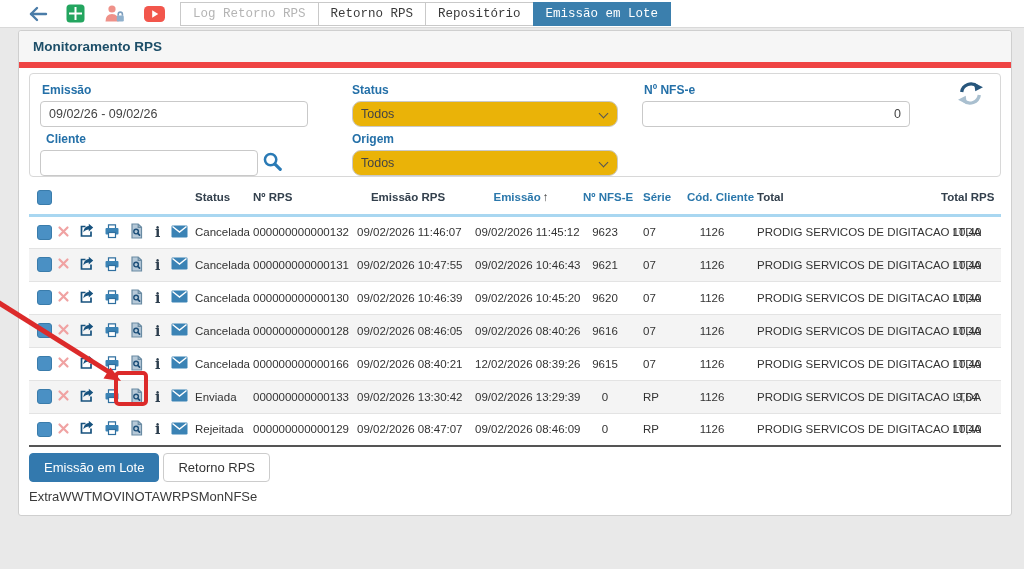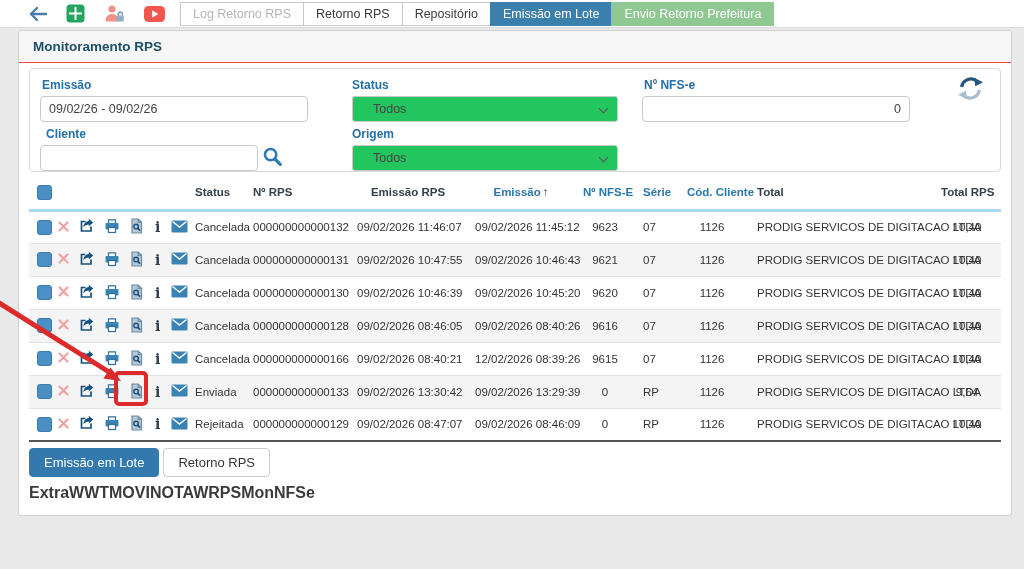--- a/index.html
+++ b/index.html
@@ -6,42 +6,42 @@
   html,body { width:1024px; height:569px; }
   body {
     font-family:"Liberation Sans","DejaVu Sans",sans-serif;
     background:#e9e9e9; position:relative; overflow:hidden; color:#333;
   }
   
   .topbar { height:28px; background:#fff; border-bottom:1px solid #d9d9d9;
     display:flex; align-items:center; padding-left:26px; }
   .tb-icons { display:flex; align-items:center; gap:18px; }
   .tb-icon { display:inline-flex; align-items:center; cursor:pointer; }
-  .tabs { display:flex; margin-left:16px; height:24px; }
+  .tabs { display:flex; margin-left:16px; height:24px;font-family:Liberation Mono, monospace; }
   .tab { font-size:12.5px; padding:0 12px; display:flex; align-items:center;
     background:#fff; border:1px solid #c9c9c9; margin-left:-1px; color:#3a3a3a;
     white-space:nowrap; cursor:pointer; }
   .tab.disabled { color:#b4b4b4; }
   .tab.active-blue { background:#3b7fad; border-color:#3b7fad; color:#fff; }
   .tab.active-green { background:#90c893; border-color:#90c893; color:#fff; }
   
   .panel { margin:2px 12px 0 18px; height:486px; background:#fff;
     border:1px solid #cfcfcf; border-radius:3px; }
-  .panel-header { background:#f6f6f6; border-bottom:1px solid #ef4444;
+  .panel-header { background:#f6f6f6; border-bottom:6px solid #ef4444;
     padding:8px 14px; font-size:13.5px; font-weight:bold; color:#1d4e68;
     border-radius:3px 3px 0 0; }
   
   .filterbox { margin:5px 10px 0 10px; height:104px; border:1px solid #d8d8d8;
     border-radius:4px; position:relative; background:#fff; }
   .flabel { position:absolute; font-size:12px; font-weight:bold; color:#2470a8; }
   .finput { position:absolute; height:26px; border:1px solid #c9c9c9; border-radius:4px;
     font-size:12.5px; color:#444; padding:0 8px; background:#fff; outline:none;
     font-family:inherit; }
-  .fselect { position:absolute; height:26px; border:1px solid #c9c9c9; border-radius:3px;
-    font-size:12.5px; color:#444; padding:0 20px; background:#22c55e;
+  .fselect { position:absolute; height:26px; border:1px solid #c9c9c9; border-radius:9px;
+    font-size:12.5px; color:#444; padding:0 8px; background:#eab308;
     display:flex; align-items:center; cursor:pointer; }
   .chev { position:absolute; right:10px; top:8px; width:7px; height:7px;
     border-right:1.6px solid #555; border-bottom:1.6px solid #555;
     transform:rotate(45deg); }
   .num { text-align:right; }
   .search-btn { position:absolute; left:232px; top:56px; cursor:pointer; }
   .refresh-btn { position:absolute; right:16px; top:6px; cursor:pointer; }
   
   table.grid { width:calc(100% - 20px); margin:4px 10px 0 10px; border-collapse:collapse;
     table-layout:fixed; }
@@ -71,21 +71,21 @@
   .pager { display:flex; gap:4px; }
   .pg-btn { min-width:30px; height:25px; background:#f7f7f7; border:1px solid #dcdcdc;
     border-radius:3px; color:#3a84b8; font-size:11px; font-weight:bold;
     display:flex; align-items:center; justify-content:center; cursor:pointer; }
   .pg-btn.active { background:#68a5ca; border-color:#68a5ca; color:#fff; }
   .actions { display:flex; gap:4px; margin:6px 10px 0 10px; }
   .btn { font-size:13px; padding:6px 14px; border-radius:4px; cursor:pointer;
     border:1px solid transparent; }
   .btn.primary { background:#3379ae; color:#fff; border-color:#3379ae; }
   .btn.secondary { background:#fff; color:#333; border-color:#ccc; }
-  .footer-note { margin:7px 10px 0 10px; font-size:16px; font-weight:bold; color:#3a3a3a; }
+  .footer-note { margin:7px 10px 0 10px; font-size:13px; font-weight:normal; color:#3a3a3a; }
   
   .ann-overlay { position:absolute; left:0; top:0; width:1024px; height:569px;
     pointer-events:none; z-index:90; }
   .ann-box { position:absolute; left:114px; top:371px; width:34px; height:35px;
     border:4px solid #dc2a2a; border-radius:5px; pointer-events:none; z-index:91; }
 </style>
 </head>
 <body>
 
 <div class="topbar">
@@ -118,21 +118,20 @@
           <rect x="0" y="0" width="21" height="16" rx="4.5" fill="#f2564c"></rect>
           <polygon points="8.2,4.3 14.2,8 8.2,11.7" fill="#fff"></polygon>
         </svg>
     </span>
   </div>
   <div class="tabs">
     <div class="tab disabled">Log Retorno RPS</div>
     <div class="tab">Retorno RPS</div>
     <div class="tab">Repositório</div>
     <div class="tab active-blue">Emissão em Lote</div>
-    <div class="tab active-green">Envio Retorno Prefeitura</div>
   </div>
 </div>
 
 <div class="panel">
   <div class="panel-header">Monitoramento RPS</div>
 
   <div class="filterbox">
     <span class="flabel" style="left:12px; top:9px;">Emissão</span>
     <input class="finput" style="left: 10px; top: 27px; width: 268px;" value="09/02/26 - 09/02/26">
 

